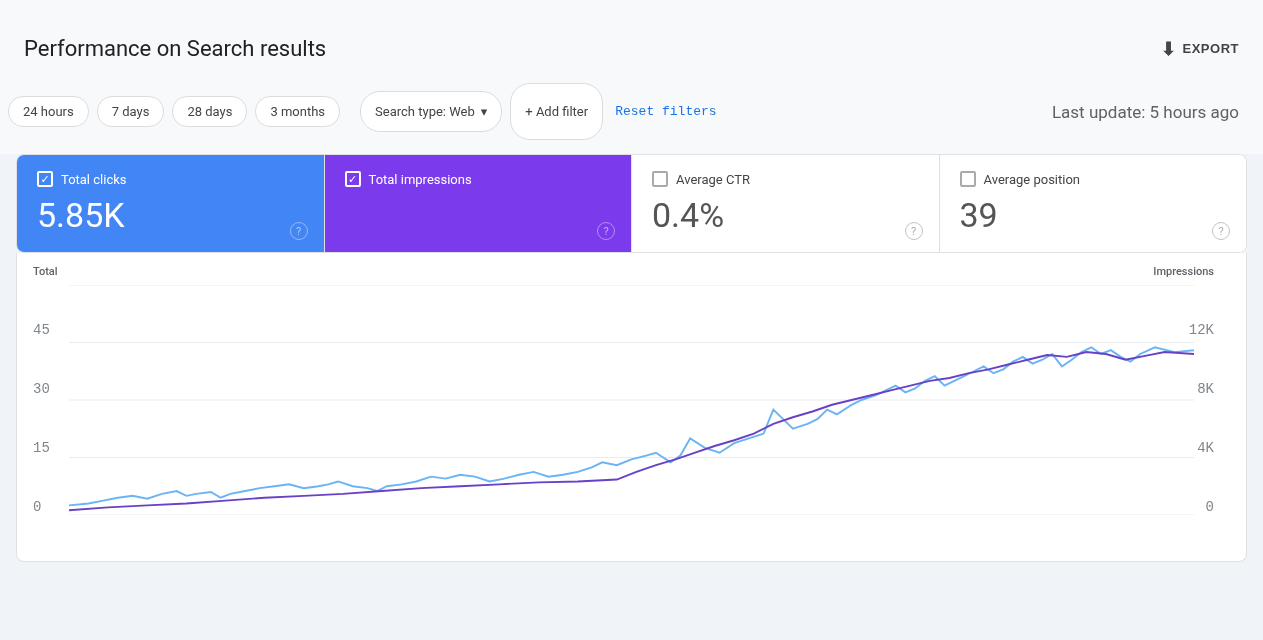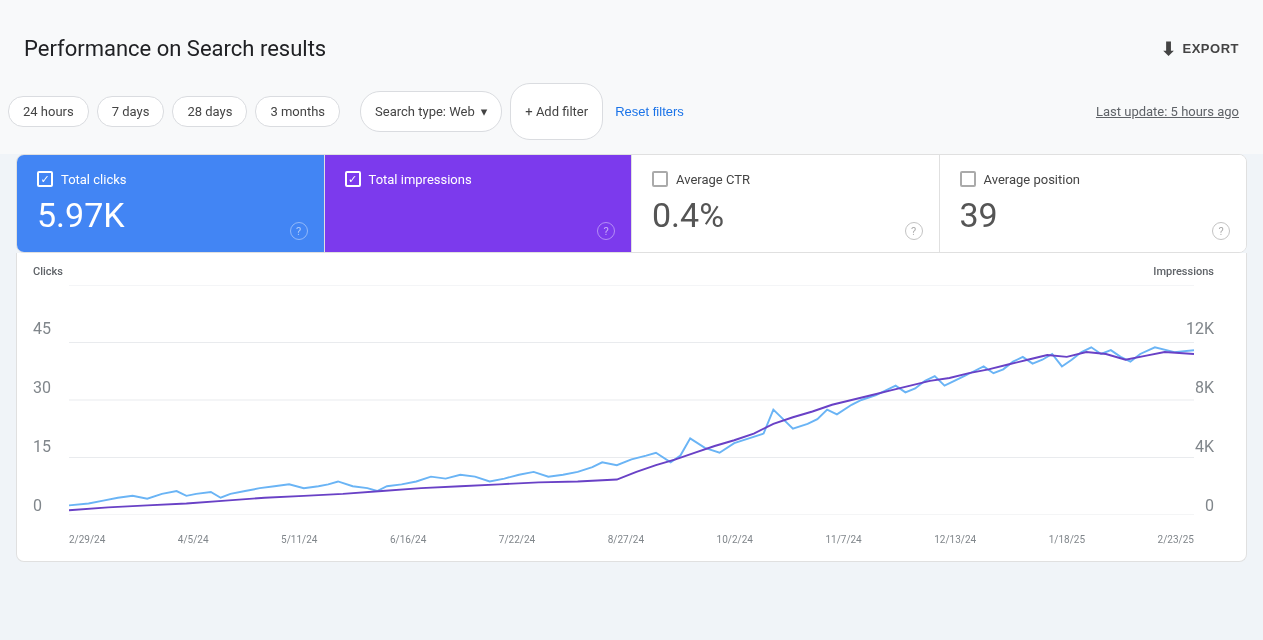--- a/index.html
+++ b/index.html
@@ -88,29 +88,28 @@
       cursor: pointer;
       color: #444;
       font-family: inherit;
     }
     .reset-filters-btn {
       font-size: 13px;
       color: #1a73e8;
       cursor: pointer;
       border: none;
       background: none;
-      font-family: Liberation Sans, sans-serif;
+      font-family: Liberation Mono, monospace;
       font-weight: 500;
       margin-left: 4px;
     }
     .last-update {
-      font-size: 13px;
+      font-size: 17px;
       color: #5f6368;
       margin-left: auto;
-      text-decoration: underline;
     }
     .main-content {
       padding: 0 16px 16px 16px;
     }
     .metrics-row {
       display: flex;
       border-radius: 8px;
       overflow: hidden;
       margin-bottom: 0;
       background: white;
@@ -236,22 +235,23 @@
       justify-content: space-between;
       text-align: right;
       padding-left: 6px;
     }
     .axis-label-title {
       font-size: 11px;
       color: #5f6368;
       font-weight: 500;
     }
     .axis-tick {
-      font-size: 16px;
+      font-size: 14px;
       color: #80868b;
+      font-family: Liberation Mono, monospace;
     }
     .chart-svg-wrapper {
       position: absolute;
       left: 36px;
       right: 36px;
       top: 20px;
       bottom: 30px;
     }
     .x-axis {
       position: absolute;
@@ -299,21 +299,21 @@
 
 <div class="main-content">
 
   <div class="metrics-row">
 
     <div class="metric-card blue-bg">
       <div class="metric-header">
         <div class="metric-checkbox checked-blue">✓</div>
         <span class="metric-label">Total clicks</span>
       </div>
-      <div class="metric-value">5.97K</div>
+      <div class="metric-value">5.85K</div>
       <div class="metric-help">?</div>
     </div>
 
     <div class="metric-card purple-bg">
       <div class="metric-header">
         <div class="metric-checkbox checked-purple">✓</div>
         <span class="metric-label">Total impressions</span>
       </div>
       <div class="metric-help">?</div>
     </div>
@@ -334,21 +334,21 @@
       </div>
       <div class="metric-value">39</div>
       <div class="metric-help">?</div>
     </div>
   </div>
 
   <div class="chart-container">
     <div class="chart-area">
 
       <div class="y-axis-left">
-        <span class="axis-label-title">Clicks</span>
+        <span class="axis-label-title">Total</span>
         <span class="axis-tick">45</span>
         <span class="axis-tick">30</span>
         <span class="axis-tick">15</span>
         <span class="axis-tick">0</span>
       </div>
 
       <div class="y-axis-right">
         <span class="axis-label-title">Impressions</span>
         <span class="axis-tick">12K</span>
         <span class="axis-tick">8K</span>
@@ -379,28 +379,15 @@
 
           <polyline fill="none" stroke="#6941c6" stroke-width="2" points="
               0,235 40,232 80,230 120,228 160,225 200,222 240,220 280,218 320,215 360,212 400,210
               440,208 480,206 520,205 560,203 580,195 600,188 620,182 640,175 660,168 680,162
               700,155 720,145 740,138 760,132 780,125 800,120 820,115 840,110 860,105 880,100
               900,97 920,92 940,88 960,83 980,78 1000,73 1020,75 1040,70 1060,72 1080,78 1100,74 1120,70 1150,72
             "></polyline>
         </svg>
       </div>
 
-      <div class="x-axis">
-        <span class="x-tick">2/29/24</span>
-        <span class="x-tick">4/5/24</span>
-        <span class="x-tick">5/11/24</span>
-        <span class="x-tick">6/16/24</span>
-        <span class="x-tick">7/22/24</span>
-        <span class="x-tick">8/27/24</span>
-        <span class="x-tick">10/2/24</span>
-        <span class="x-tick">11/7/24</span>
-        <span class="x-tick">12/13/24</span>
-        <span class="x-tick">1/18/25</span>
-        <span class="x-tick">2/23/25</span>
-      </div>
     </div>
   </div>
 </div>
 
 </body></html>

